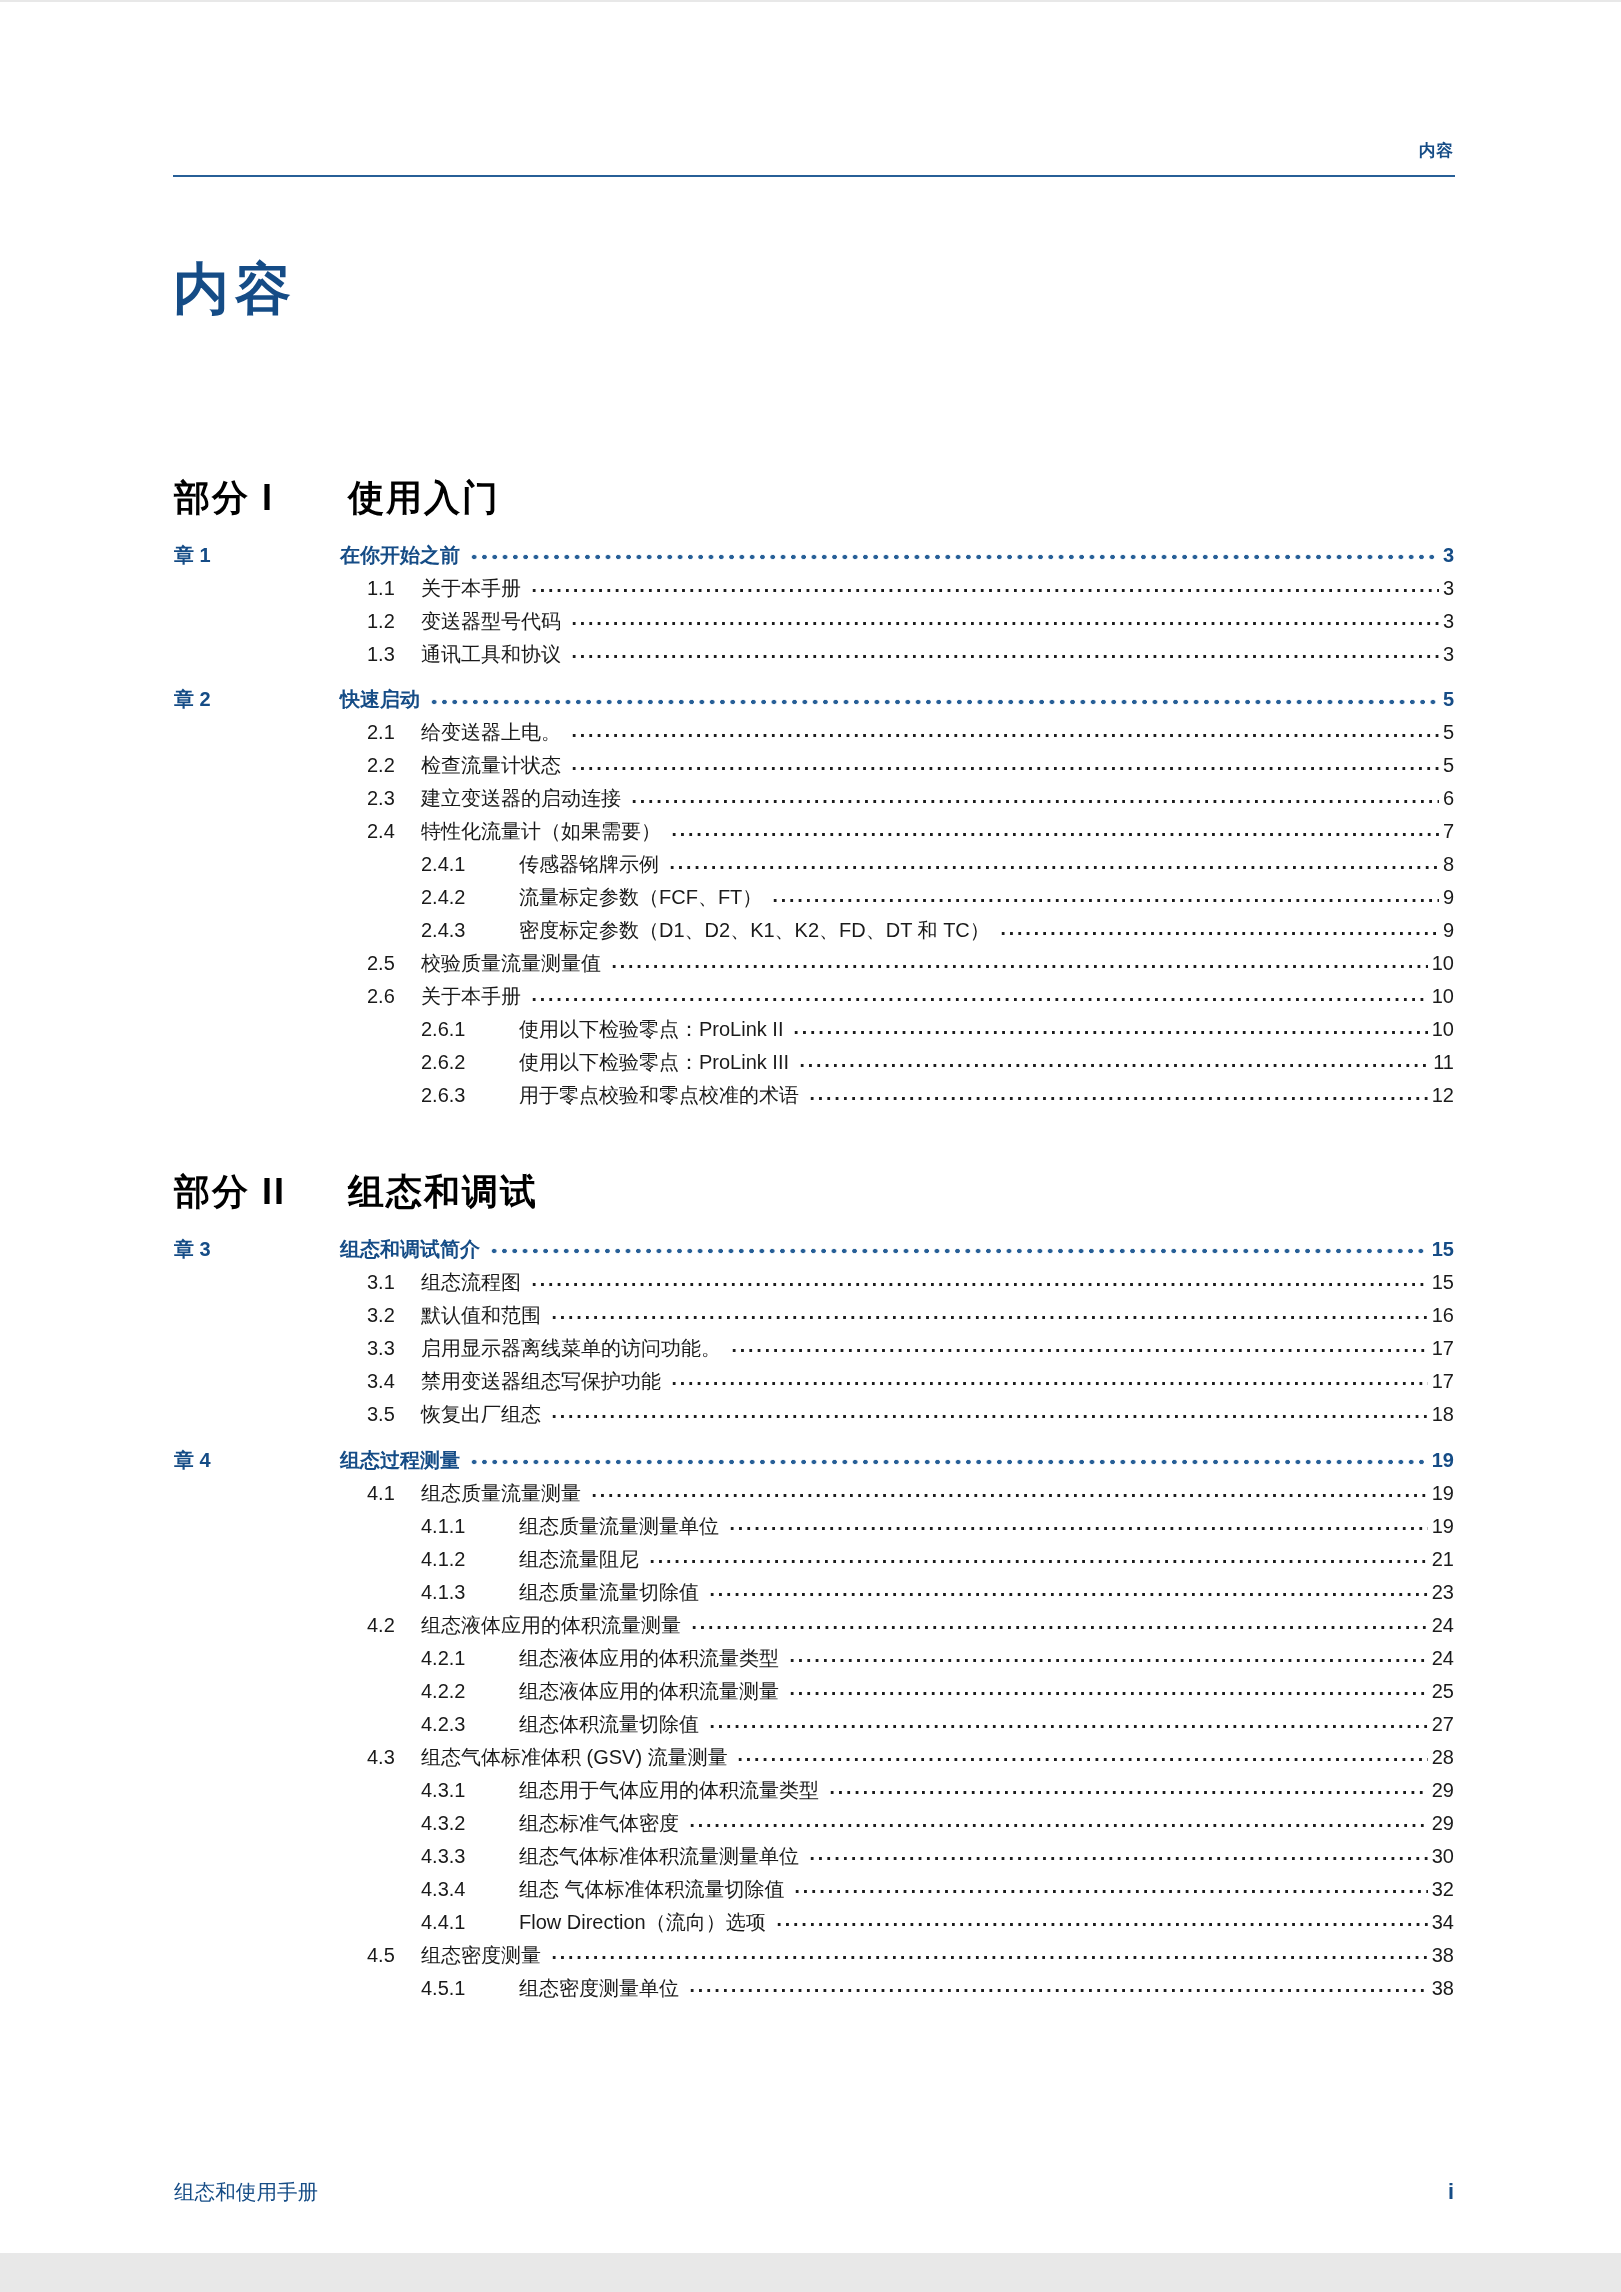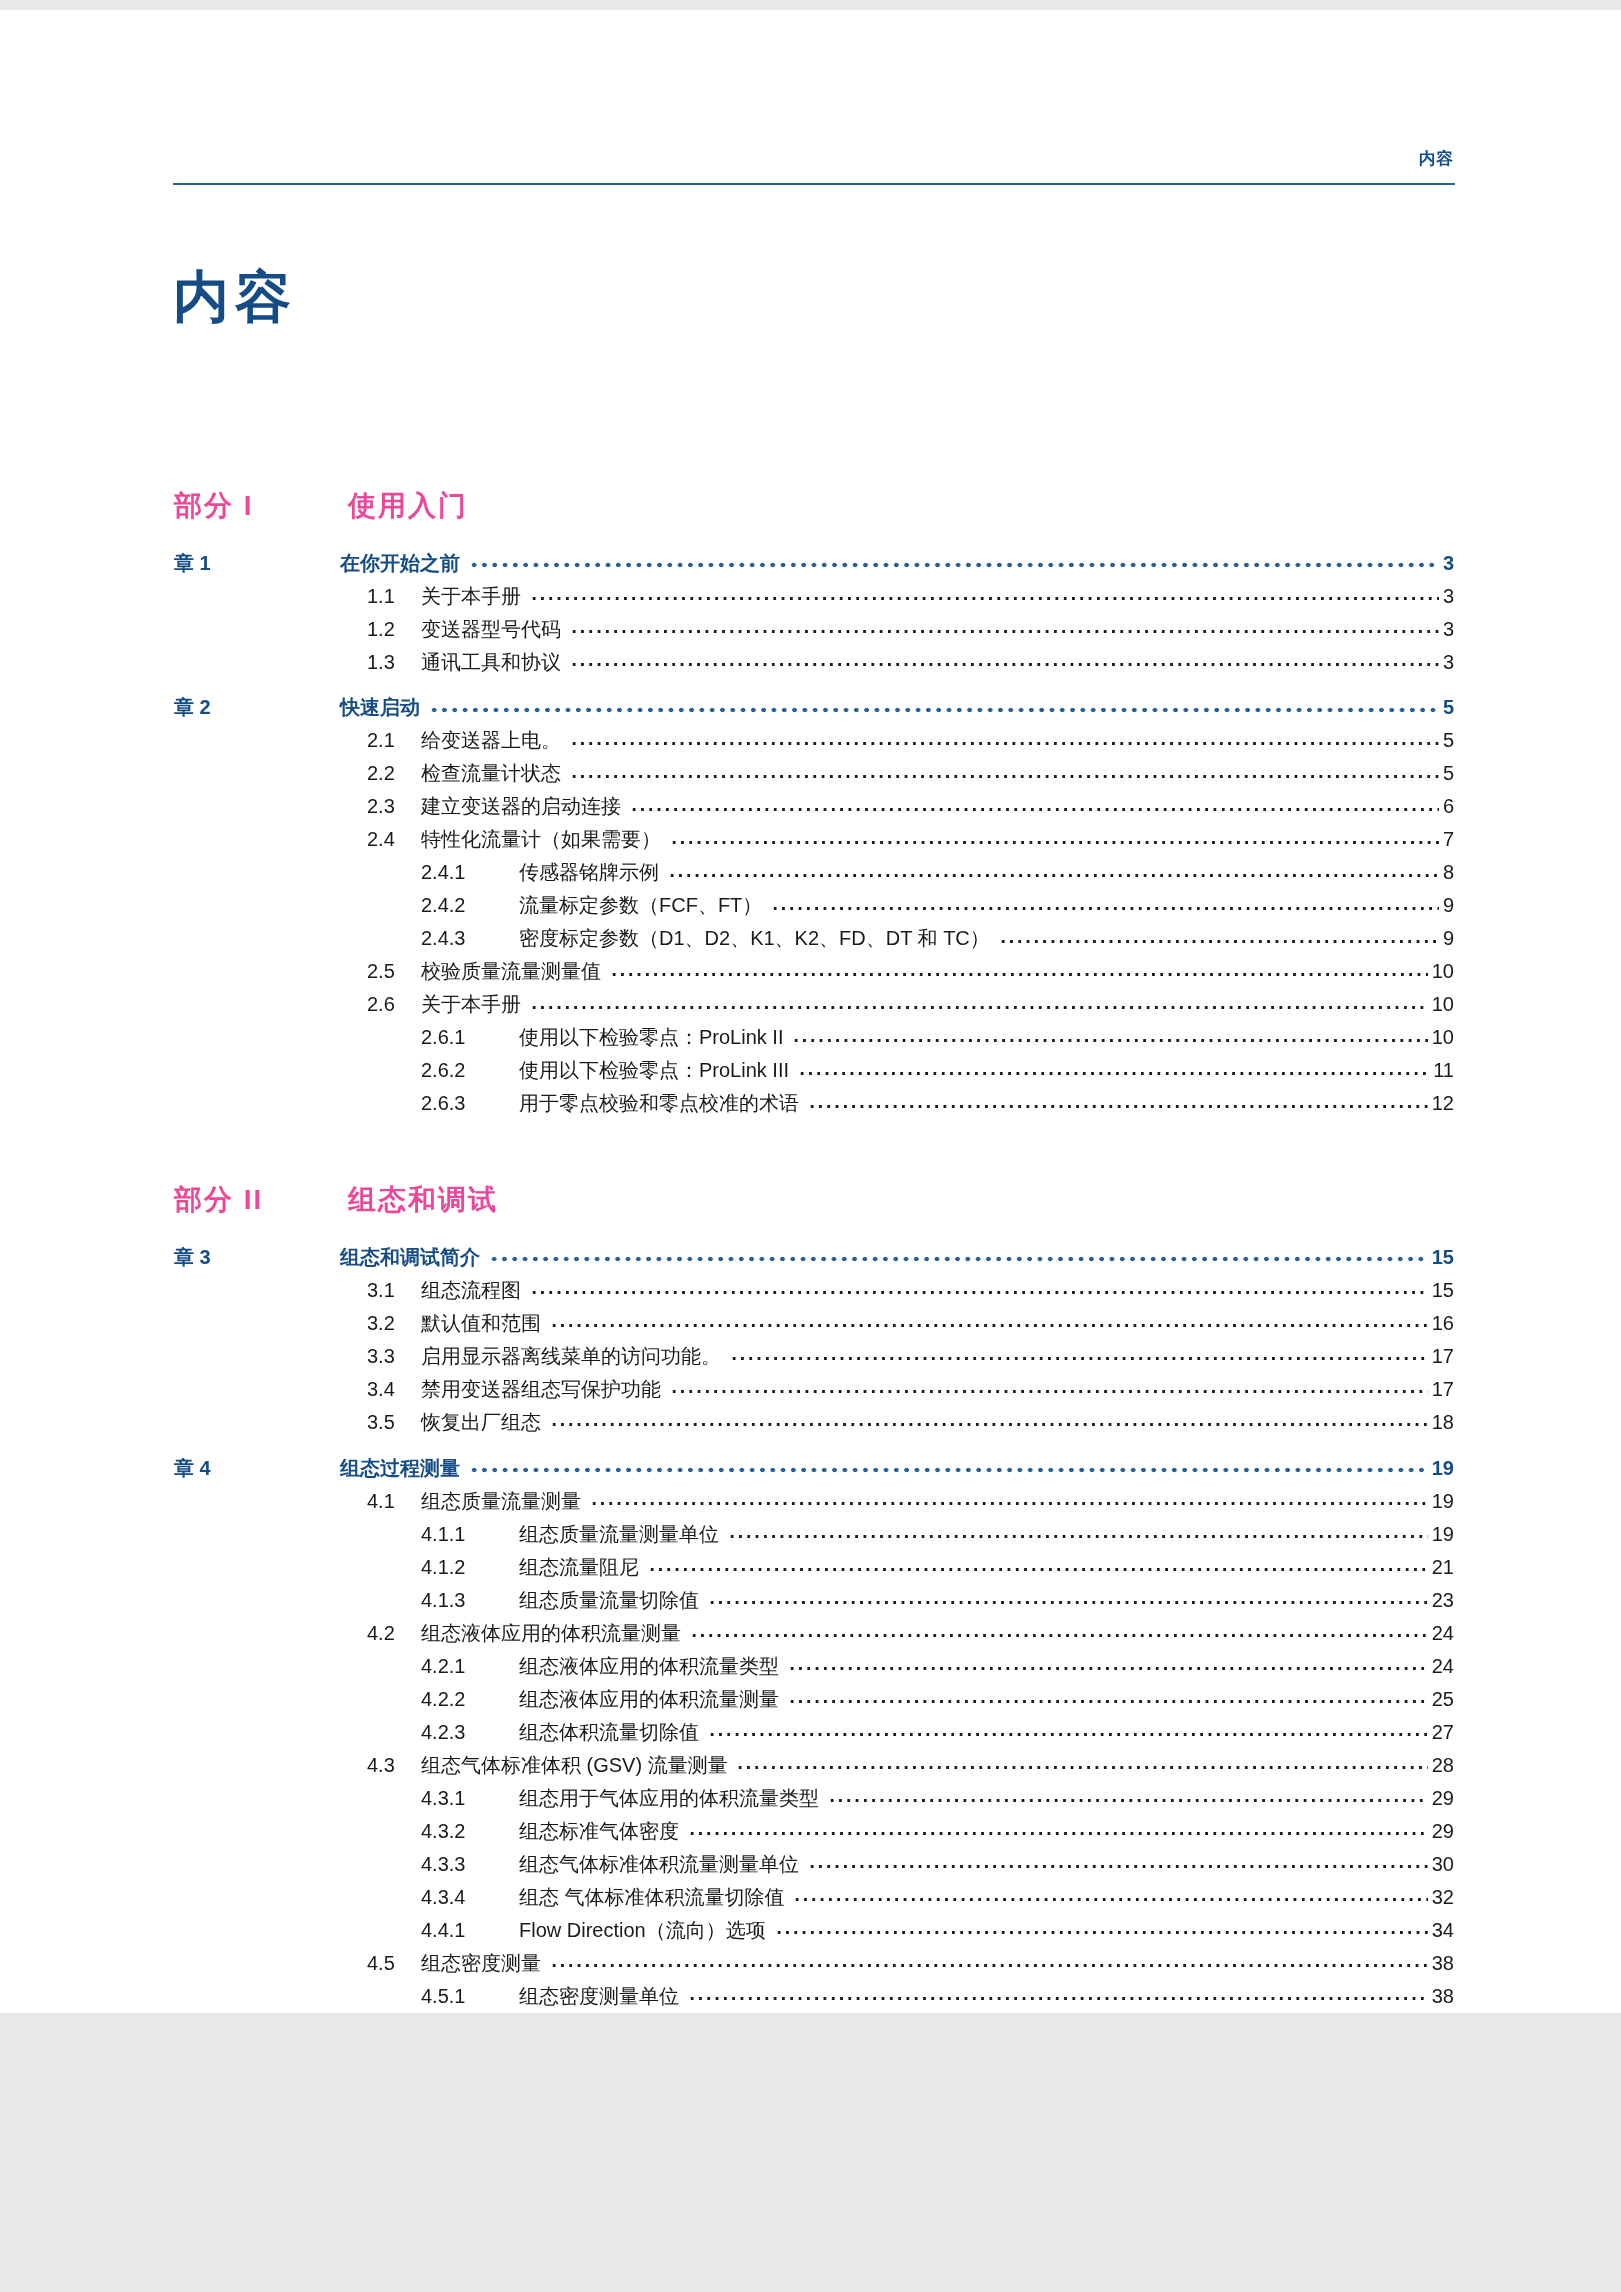--- a/index.html
+++ b/index.html
@@ -1,45 +1,45 @@
 <!DOCTYPE html>
 <html><head>
 <meta charset="utf-8">
 <style>
   * { margin:0; padding:0; box-sizing:border-box; }
   html,body { background:#e8e8e8; }
   .page {
     position:relative;
-    width:1621px; height:2003px;
+    width:1621px; height:2251px;
     background:#ffffff;
     font-family:"Liberation Sans", sans-serif;
     color:#1a1a1a;
     overflow:hidden;
-    margin:10px auto;
+    margin:2px auto;
     text-decoration:underline;
   }
   .header-label {
     position:absolute; top:137px; right:167px;
     font-size:16.7px; font-weight:700; color:#154c86;
     letter-spacing:1px;
   }
   .header-rule {
     position:absolute; top:173px; left:173px; right:166px;
     border-top:2.5px solid #275f97;
   }
   .doc-title {
     position:absolute; top:253px; left:173px;
     font-size:56px; font-weight:800; color:#154c86;
     letter-spacing:5.9px; line-height:1.2;
   }
   .toc { position:absolute; top:470px; left:174px; right:167px; }
 
   .part-heading {
     display:flex; align-items:baseline;
-    font-size:28px; font-weight:800; color:#ec4899;
+    font-size:36px; font-weight:800; color:#000000;
     line-height:51px; letter-spacing:2px;
   }
   .part-heading.later { margin-top:57px; }
   .part-label { flex:0 0 174px; }
 
   .chapter-group { margin-top:12.7px; }
 
   .toc-row {
     display:flex; align-items:flex-end;
     height:33px; padding-bottom:2.9px;

